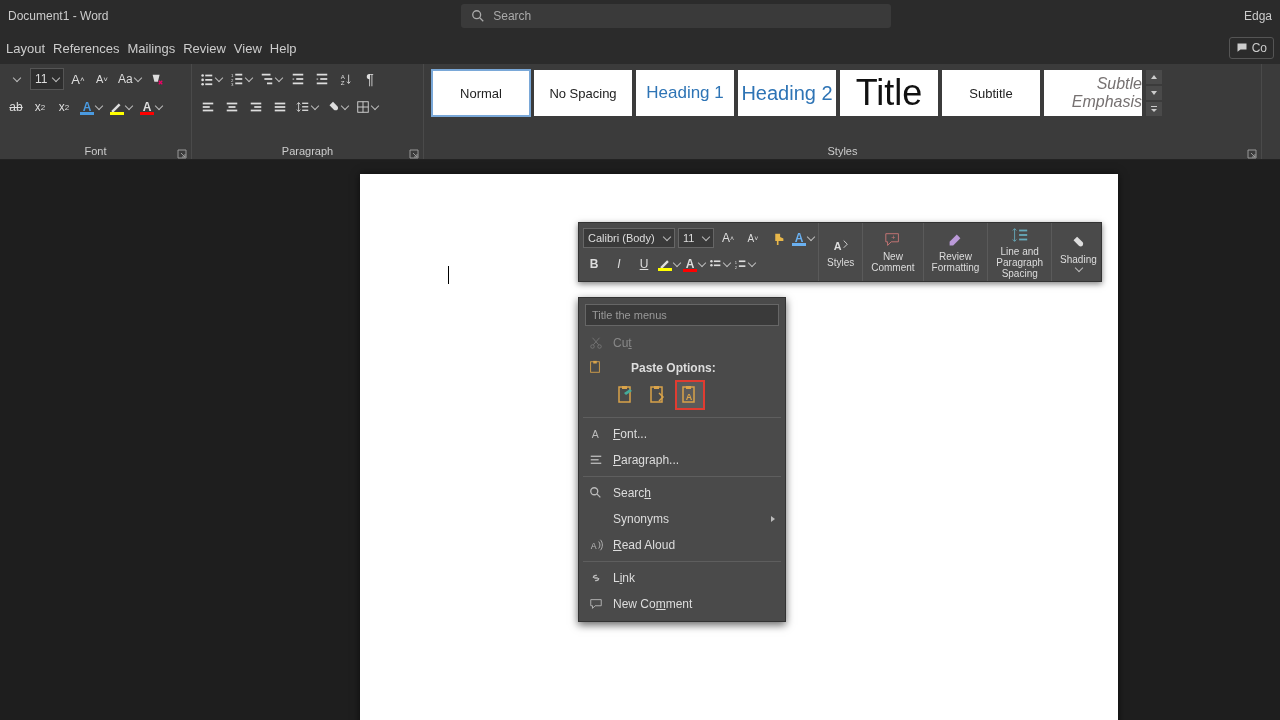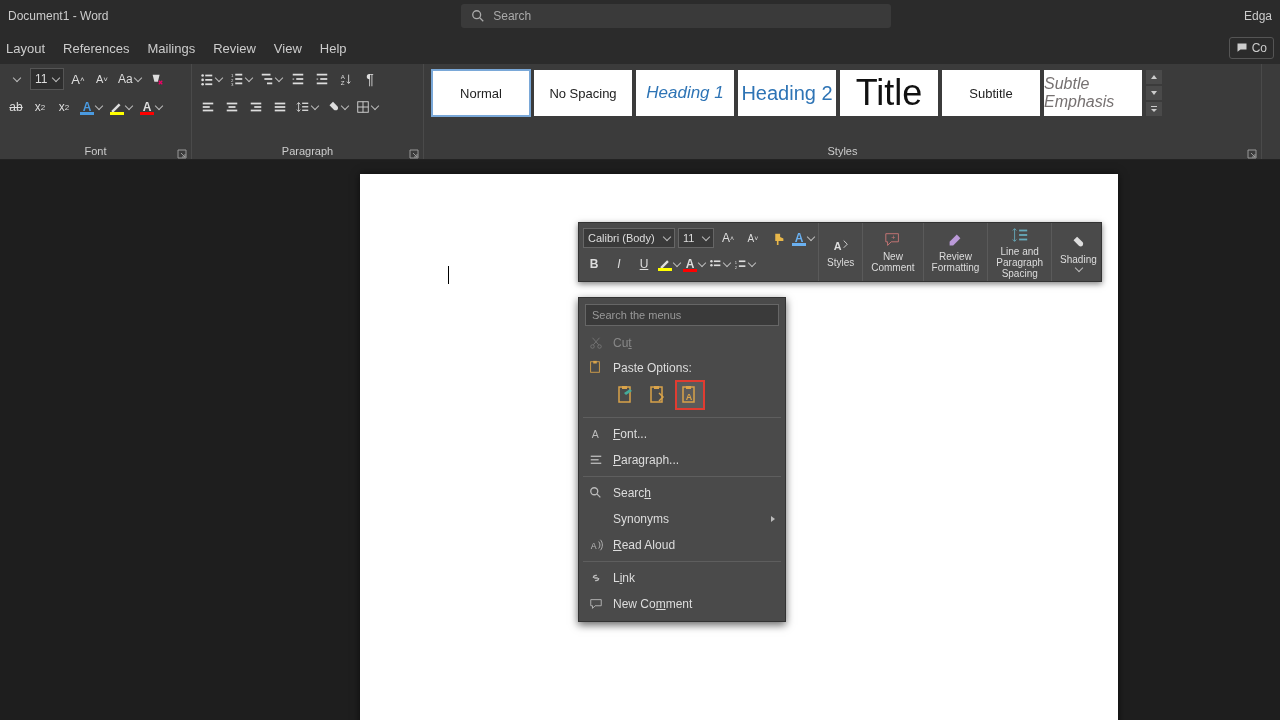--- a/index.html
+++ b/index.html
@@ -4,43 +4,43 @@
 <style>
 * { margin: 0; padding: 0; box-sizing: border-box; font-family: "Segoe UI", sans-serif; }
 body { background: #1e1e1e; width: 1280px; height: 720px; overflow: hidden; position: relative; }
 
 .titlebar { height: 32px; background: #2b2b2b; display: flex; align-items: center; padding: 0 8px; color: #ccc; font-size: 12px; }
 .titlebar .doc-title { flex: 0 0 auto; }
 .titlebar .search-box { margin-left: auto; margin-right: auto; width: 430px; height: 24px; background: #3a3a3a; border-radius: 3px; display: flex; align-items: center; padding: 0 10px; color: #aaa; gap: 8px; }
 .titlebar .search-box svg { width: 14px; height: 14px; fill: #aaa; }
 .titlebar .user { color: #ccc; }
 
-.menubar { height: 32px; background: #2b2b2b; display: flex; align-items: center; padding: 0 6px; color: #ccc; font-size: 13px; gap: 18px; }
+.menubar { height: 32px; background: #2b2b2b; display: flex; align-items: center; padding: 0 6px; color: #ccc; font-size: 13px; gap: 8px; }
 .menubar .spacer { flex: 1; }
 .menubar .comments { border: 1px solid #555; border-radius: 3px; padding: 3px 6px; display: flex; align-items: center; gap: 4px; font-size: 12px; }
 
 .ribbon { height: 96px; background: #3b3b3b; display: flex; border-bottom: 1px solid #222; }
 .ribbon-group { border-right: 1px solid #4a4a4a; display: flex; flex-direction: column; padding: 4px 6px 2px 6px; position: relative; }
 .ribbon-group .rows { flex: 1; display: flex; flex-direction: column; gap: 6px; }
 .ribbon-group .row { display: flex; align-items: center; gap: 4px; }
 .ribbon-group .label { font-size: 11px; color: #ccc; text-align: center; padding-top: 2px; }
 .ribbon-group .launcher { position: absolute; right: 4px; bottom: 4px; width: 10px; height: 10px; }
 .ribbon-group .launcher svg { width: 10px; height: 10px; fill: #999; }
 
 .rbtn { min-width: 20px; height: 22px; display: flex; align-items: center; justify-content: center; color: #ddd; font-size: 12px; padding: 0 2px; cursor: pointer; }
 .rbtn svg { width: 14px; height: 14px; fill: #ddd; }
 .dropdown-caret { width: 6px; height: 6px; border-right: 1px solid #bbb; border-bottom: 1px solid #bbb; transform: rotate(45deg); margin-left: 2px; margin-top: -2px; }
 .font-size-box { width: 34px; height: 22px; background: #2e2e2e; border: 1px solid #555; color: #ddd; font-size: 12px; display: flex; align-items: center; padding: 0 4px; justify-content: space-between; }
 .color-underline { display: flex; flex-direction: column; align-items: center; }
 .color-underline .bar { width: 14px; height: 3px; margin-top: -2px; }
 
-.styles-gallery { display: flex; gap: 4px; padding: 2px; align-items: stretch; }
+.styles-gallery { display: flex; gap: 4px; padding: 2px; align-items: stretch; text-align: right; }
 .style-card { width: 98px; height: 46px; background: #fff; display: flex; align-items: center; justify-content: center; font-size: 13px; color: #222; cursor: pointer; font-family: Calibri, sans-serif; }
 .style-card.selected { outline: 2px solid #7aa8d8; outline-offset: -1px; }
-.style-heading1 { color: #2e74b5; font-size: 17px; font-style: italic; }
+.style-heading1 { color: #2e74b5; font-size: 17px; }
 .style-heading2 { color: #2e74b5; font-size: 20px; }
 .style-title { color: #111; font-size: 36px; font-weight: 300; }
 .style-subtle { color: #767171; font-style: italic; font-size: 16px; }
 .style-emphasis { font-style: italic; }
 .gallery-scroll { width: 16px; display: flex; flex-direction: column; gap: 2px; }
 .gallery-scroll div { flex: 1; background: #4a4a4a; display: flex; align-items: center; justify-content: center; }
 .gallery-scroll svg { width: 8px; height: 8px; fill: #ccc; }
 
 .canvas-area { position: absolute; top: 160px; left: 0; right: 0; bottom: 0; background: #1e1e1e; overflow: hidden; }
 .page { position: absolute; left: 360px; top: 14px; width: 758px; height: 560px; background: #fff; box-shadow: 0 0 8px rgba(0,0,0,0.6); }
@@ -61,21 +61,21 @@
 .context-menu { position: absolute; left: 578px; top: 297px; width: 208px; background: #4a4a4a; border: 1px solid #333; box-shadow: 0 3px 8px rgba(0,0,0,0.6); color: #ddd; font-size: 12px; padding: 4px 0; }
 .context-menu .search-menus { margin: 2px 6px 4px 6px; height: 22px; background: #3a3a3a; border: 1px solid #666; color: #999; font-size: 11px; display: flex; align-items: center; padding: 0 6px; }
 .menu-item { height: 26px; display: flex; align-items: center; padding: 0 10px 0 34px; position: relative; cursor: pointer; }
 .menu-item.disabled { color: #888; cursor: default; }
 .menu-item .mi-icon { position: absolute; left: 9px; width: 16px; height: 16px; display: flex; align-items: center; justify-content: center; }
 .menu-item .mi-icon svg { width: 14px; height: 14px; fill: #bbb; }
 .menu-item.disabled .mi-icon svg { fill: #777; }
 .menu-item .submenu-arrow { position: absolute; right: 8px; }
 .menu-item .submenu-arrow svg { width: 8px; height: 8px; fill: #bbb; }
 .menu-sep { height: 1px; background: #5e5e5e; margin: 3px 4px; }
-.paste-header { padding: 5px 10px 3px 34px; position: relative; font-weight: normal; }
+.paste-header { padding: 5px 10px 3px 52px; position: relative; font-weight: bold; }
 .paste-header .mi-icon { position: absolute; left: 9px; top: 4px; width: 16px; height: 16px; }
 .paste-header .mi-icon svg { width: 14px; height: 14px; fill: #d9a34a; }
 .paste-options { display: flex; gap: 6px; padding: 4px 10px 6px 34px; }
 .paste-opt { width: 26px; height: 26px; display: flex; align-items: center; justify-content: center; cursor: pointer; }
 .paste-opt svg { width: 20px; height: 20px; }
 .paste-opt.highlighted { outline: 2px solid #e03c31; outline-offset: 0; background: #5a5a5a; }
 
 .underline-accesskey { text-decoration: underline; }
 </style>
 </head>
@@ -478,21 +478,21 @@
     <svg viewBox="0 0 20 20">
         <path d="M9 3l6 6c1 1 1 3 0 4s-3 1-4 0L5 7z" fill="#ddd"></path>
       </svg>
     <span>Shading</span>
     <div class="dropdown-caret"></div>
   </div>
 </div>
 
 <div class="context-menu">
   <div class="search-menus">
-      <span>Search the menus</span>
+      <span>Title the menus</span>
     </div>
 
   <div class="menu-item disabled no-hover">
     <span class="mi-icon">
         <svg viewBox="0 0 16 16">
           <circle cx="4" cy="12" r="2" fill="none" stroke="#777"></circle>
           <circle cx="12" cy="12" r="2" fill="none" stroke="#777"></circle>
           <path d="M5 10L12 2M11 10L4 2" stroke="#777"></path>
         </svg>
       </span>

